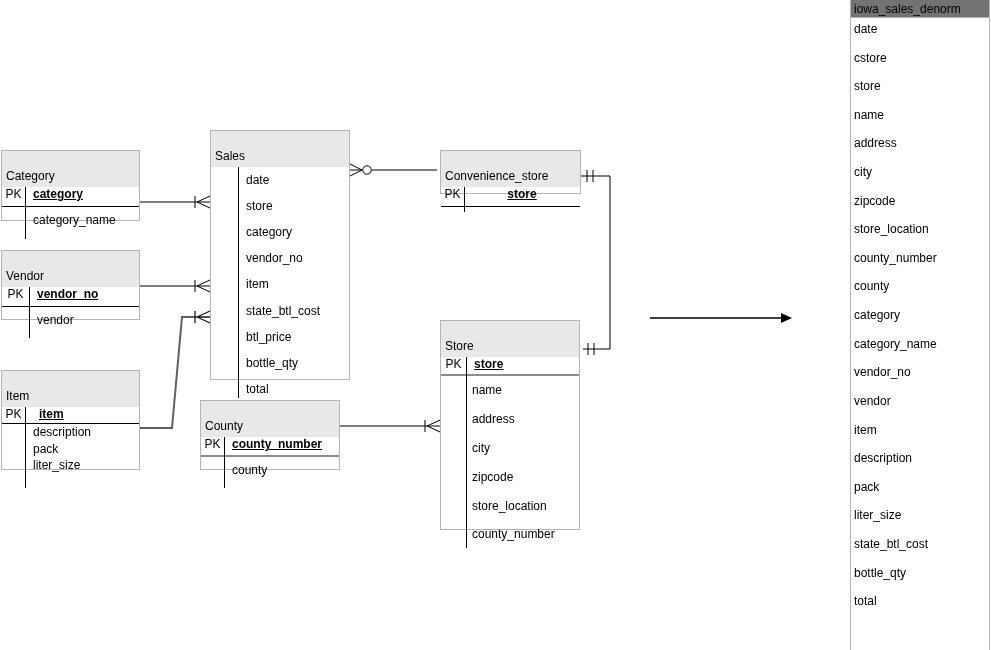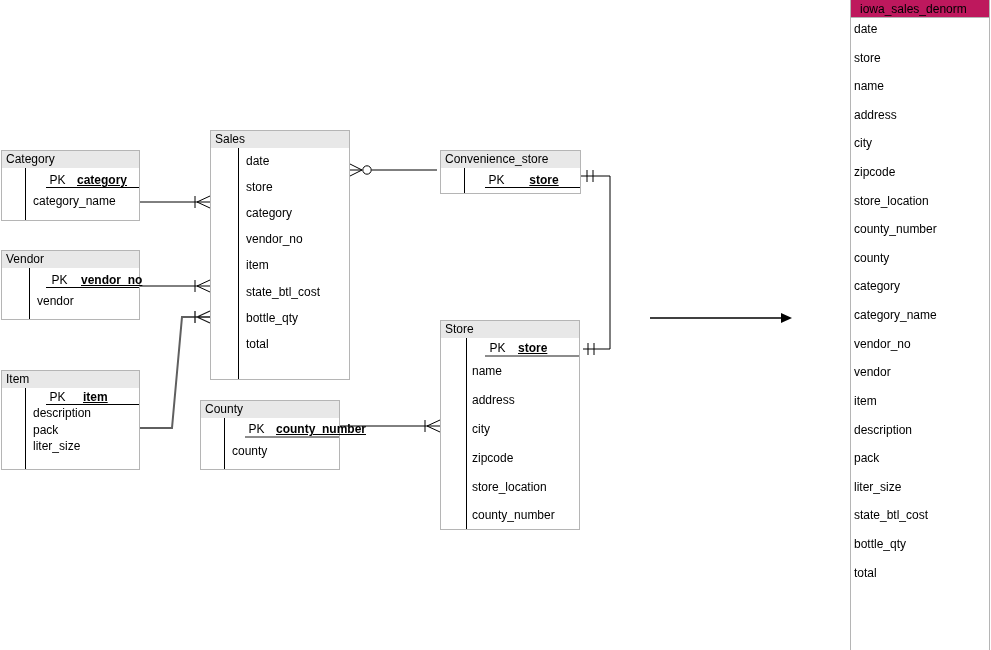--- a/index.html
+++ b/index.html
@@ -1,44 +1,44 @@
 <!DOCTYPE html>
 <html><head>
 <meta charset="utf-8">
 <style>
   html,body{margin:0;padding:0;background:#fff;}
   #stage{position:relative;width:991px;height:650px;background:#ffffff;overflow:hidden;
          font-family:"Liberation Sans",sans-serif;font-size:12px;color:#000;}
 
   
   .tbl{position:absolute;background:#fff;border:1px solid #b5b5b5;box-sizing:border-box;}
-  .tbl .hdr{background:#e8e8e8;height:17px;line-height:15px;padding:1px 4px;box-sizing:border-box;
+  .tbl .hdr{background:#e8e8e8;height:17px;line-height:15px;padding:18px 4px;box-sizing:border-box;
             white-space:nowrap;overflow:hidden;}
   .tbl .body{position:relative;height:calc(100% - 17px);}
   .vdiv{position:absolute;top:0;bottom:0;width:1px;background:#000;}
-  .pkrow{display:flex;align-items:flex-end;height:20px;border-bottom:1px solid #000;box-sizing:border-box;margin-left:44px;}
+  .pkrow{display:flex;align-items:flex-start;height:20px;border-bottom:1px solid #000;box-sizing:border-box;}
   .pkrow.thick{border-bottom:2px solid #8c8c8c;}
   .pklab{width:23px;text-align:center;flex:none;}
   .pkname{font-weight:bold;text-decoration:underline;padding-left:8px;white-space:nowrap;}
   .pkname.center{padding-left:0;flex:1;text-align:center;}
   .frow{display:flex;align-items:center;padding-left:31px;white-space:nowrap;}
 
   
   .t-category .frow,.t-vendor .frow,.t-county .frow{height:26px;}
   .t-item .frow{height:16.4px;}
   .t-item .pkrow{height:17px;}
   .t-sales .frow{height:26.1px;padding-left:35px;}
   .t-sales .vdiv{left:27px;}
   .t-store .frow{height:28.8px;}
   .t-store .pkrow{height:19px;}
 
   
   .denorm{position:absolute;left:850px;top:0;width:140px;height:650px;box-sizing:border-box;
           background:#fff;border-left:1px solid #b5b5b5;border-right:1px solid #b5b5b5;}
-  .denorm .dhdr{background:#be185d;height:18px;line-height:14px;padding:2px 9px;box-sizing:border-box;
+  .denorm .dhdr{background:#737373;height:18px;line-height:14px;padding:2px 3px;box-sizing:border-box;
                 border-bottom:1px solid #b5b5b5;white-space:nowrap;}
   .denorm .drow{height:28.62px;box-sizing:border-box;padding:4px 0 0 3px;white-space:nowrap;}
 
   
   #wires{position:absolute;left:0;top:0;width:850px;height:650px;}
 </style>
 </head>
 <body>
 
 <div id="stage">
@@ -124,20 +124,21 @@
   <div class="tbl t-sales" style="left:210px;top:130px;width:140px;height:250px;">
     <div class="hdr">Sales</div>
     <div class="body">
       <div class="vdiv"></div>
       <div class="frow">date</div>
       <div class="frow">store</div>
       <div class="frow">category</div>
       <div class="frow">vendor_no</div>
       <div class="frow">item</div>
       <div class="frow">state_btl_cost</div>
+      <div class="frow">btl_price</div>
       <div class="frow">bottle_qty</div>
       <div class="frow">total</div>
     </div>
   </div>
 
   <div class="tbl t-county" style="left:200px;top:400px;width:140px;height:70px;">
     <div class="hdr">County</div>
     <div class="body">
       <div class="vdiv" style="left:23px;"></div>
       <div class="pkrow thick">
@@ -172,20 +173,21 @@
       <div class="frow">city</div>
       <div class="frow">zipcode</div>
       <div class="frow">store_location</div>
       <div class="frow">county_number</div>
     </div>
   </div>
 
   <div class="denorm">
     <div class="dhdr">iowa_sales_denorm</div>
     <div class="drow">date</div>
+    <div class="drow">cstore</div>
     <div class="drow">store</div>
     <div class="drow">name</div>
     <div class="drow">address</div>
     <div class="drow">city</div>
     <div class="drow">zipcode</div>
     <div class="drow">store_location</div>
     <div class="drow">county_number</div>
     <div class="drow">county</div>
     <div class="drow">category</div>
     <div class="drow">category_name</div>

